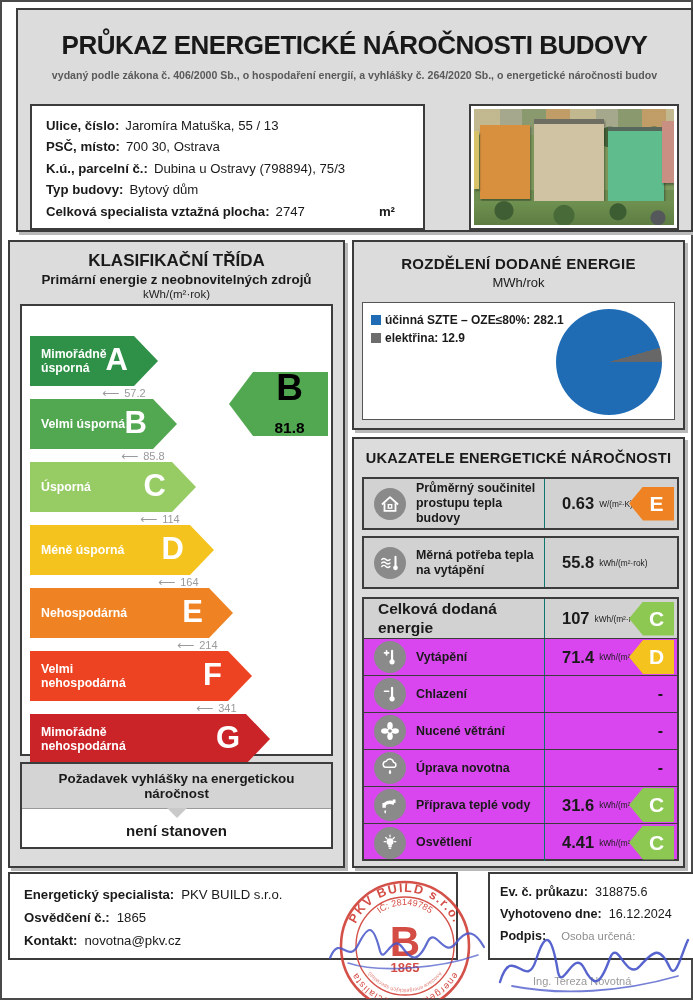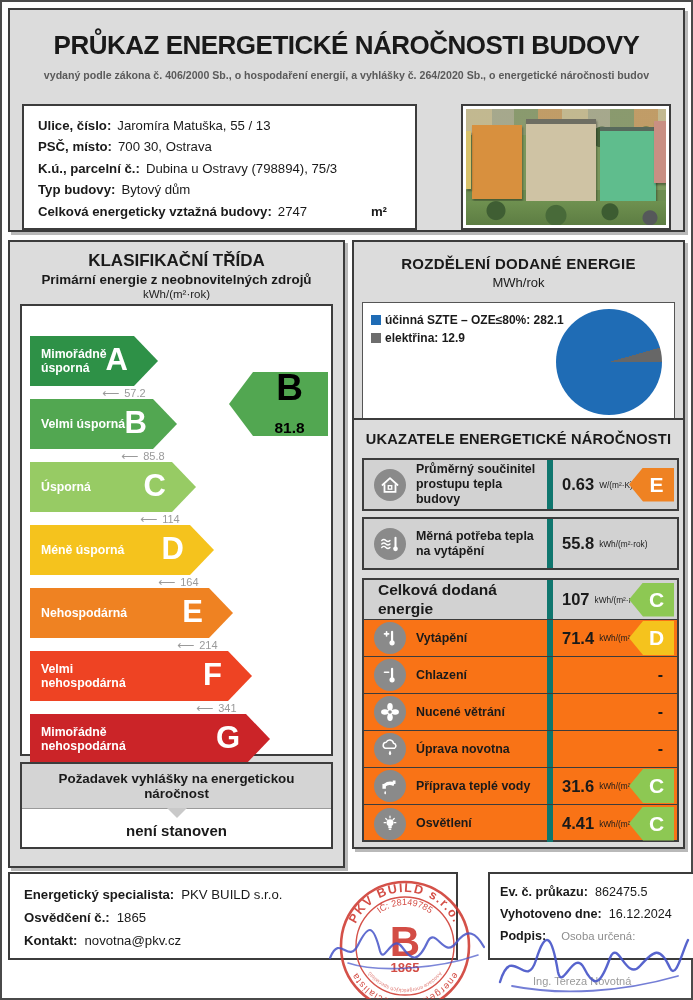--- a/index.html
+++ b/index.html
@@ -3,21 +3,21 @@
 <meta charset="utf-8">
 <style>
   html,body{margin:0;padding:0;background:#fff;}
   .page{position:relative;width:693px;height:1000px;background:#fff;
         font-family:"Liberation Sans","DejaVu Sans",sans-serif;color:#1a1a1a;
         outline:2px solid #4a4a4a;outline-offset:-2px;overflow:hidden;}
   .panel{position:absolute;background:#dcdcdc;border:2px solid #3c3c3c;box-shadow:3px 3px 0 #b9b9b9;box-sizing:border-box;}
   .whitebox{position:absolute;background:#fff;border:2px solid #3c3c3c;box-sizing:border-box;}
 
   
-  .hdr{left:8px;top:8px;width:677px;height:224px;}
+  .hdr{left:16px;top:8px;width:677px;height:224px;}
   .hdr h1{margin:20px 8px 0;text-align:center;font-size:26px;font-weight:bold;letter-spacing:-0.5px;color:#191919;}
   .hdr .sub{margin-top:8px;text-align:center;font-size:10.6px;font-weight:bold;color:#5a5a5a;}
   .addr{left:12px;top:94px;width:395px;height:126px;padding:9px 14px;font-size:13.2px;}
   .addr .ln{display:flex;align-items:baseline;line-height:1.62;}
   .addr .lab{font-weight:bold;margin-right:6px;white-space:nowrap;}
   .addr .unit{margin-left:auto;padding-right:14px;font-weight:bold;}
   .photo{position:absolute;right:12px;top:94px;width:210px;height:126px;border:2px solid #3c3c3c;background:#fff;padding:3px;box-sizing:border-box;}
   .scene{position:relative;width:100%;height:100%;overflow:hidden;background:linear-gradient(#9aa985 0 22%,#7d9a5e 22% 70%,#6d8d51 70%);}
   .scene .strip{position:absolute;left:0;top:0;right:0;height:26px;
     background:repeating-linear-gradient(90deg,#c9bb92 0 26px,#a8a88e 26px 48px,#87976a 48px 72px,#c79a62 72px 96px);opacity:.85;}
@@ -74,35 +74,35 @@
   .den{left:352px;top:240px;width:333px;height:190px;}
   .den .t1{margin-top:13px;text-align:center;font-size:15px;font-weight:bold;letter-spacing:.3px;}
   .den .t2{text-align:center;font-size:13px;margin-top:3px;}
   .denbox{left:8px;top:60px;width:313px;height:118px;border-width:1px;border-color:#555;}
   .legend{position:absolute;left:8px;top:8px;font-size:12px;font-weight:bold;}
   .legend .li{display:flex;align-items:center;line-height:1.5;}
   .legend .sw{width:10px;height:10px;margin-right:4px;flex:0 0 auto;}
   .pie{position:absolute;right:12px;top:6px;width:106px;height:106px;border-radius:50%;}
 
   
-  .ind{left:352px;top:418px;width:333px;height:431px;}
+  .ind{left:352px;top:437px;width:333px;height:431px;}
   .ind .t1{margin-top:11px;text-align:center;font-size:14.6px;font-weight:bold;letter-spacing:.2px;}
   .irow{position:absolute;left:8px;width:317px;box-sizing:border-box;display:flex;align-items:center;}
   .box1{top:38px;height:53px;background:#d2d2d2;border:2px solid #3c3c3c;}
   .box2{top:97px;height:53px;background:#d2d2d2;border:2px solid #3c3c3c;}
-  .group{position:absolute;left:8px;top:158px;width:317px;height:264px;border:2px solid #3c3c3c;background:#f97316;box-sizing:border-box;}
+  .group{position:absolute;left:8px;top:158px;width:317px;height:264px;border:2px solid #3c3c3c;background:#d946ef;box-sizing:border-box;}
   .grow{position:relative;display:flex;align-items:center;height:37px;border-bottom:1px solid #3c3c3c;box-sizing:border-box;}
   .grow:last-child{border-bottom:none;}
   .grow.hdrrow{height:40px;background:#d2d2d2;}
   .icn{flex:0 0 52px;display:flex;justify-content:center;}
   .circ{width:32px;height:32px;border-radius:50%;background:#8a8a8a;display:flex;align-items:center;justify-content:center;}
   .circ svg{display:block;}
   .ilab{flex:1 1 auto;font-size:12.4px;font-weight:bold;line-height:1.2;padding-right:6px;}
   .ilab.big{font-size:15.5px;padding-left:14px;}
-  .vcell{flex:0 0 124px;align-self:stretch;border-left:6px solid #0f766e;position:relative;display:flex;align-items:center;}
+  .vcell{flex:0 0 124px;align-self:stretch;border-left:1px solid #0f766e;position:relative;display:flex;align-items:center;padding-left:8px;}
   .vnum{font-size:16.5px;font-weight:bold;padding-left:9px;}
   .vunit{font-size:8.3px;margin-left:5px;}
   .vdash{position:absolute;right:14px;font-size:16px;font-weight:bold;}
   .garrow{position:absolute;right:3px;top:50%;transform:translateY(-50%);width:45px;height:34px;
           clip-path:polygon(0 50%,14px 0,100% 0,100% 100%,14px 100%);
           display:flex;align-items:center;justify-content:center;padding-left:10px;box-sizing:border-box;
           color:#fff;font-size:21px;font-weight:bold;}
 
   
   .footL{left:8px;top:872px;width:450px;height:88px;padding:9px 14px;font-size:13.2px;box-sizing:border-box;}
@@ -136,21 +136,21 @@
       </div>
       <div class="ln">
         <span class="lab">K.ú., parcelní č.:</span>
         <span>Dubina u Ostravy (798894), 75/3</span>
       </div>
       <div class="ln">
         <span class="lab">Typ budovy:</span>
         <span>Bytový dům</span>
       </div>
       <div class="ln">
-        <span class="lab">Celková energeticky vztažná budovy:</span>
+        <span class="lab">Celková specialista vztažná plocha:</span>
         <span>2747</span>
         <span class="unit">m²</span>
       </div>
     </div>
 
     <div class="photo">
       <div class="scene">
         <div class="strip"></div>
         <div class="trees-top"></div>
         <div class="bld win b-left"></div>
@@ -451,21 +451,21 @@
       </div>
     <div class="ln">
         <span class="lab">Kontakt:</span>
         <span>novotna@pkv.cz</span>
       </div>
   </div>
 
   <div class="whitebox footR">
     <div class="ln">
         <span class="lab">Ev. č. průkazu:</span>
-        <span>862475.5</span>
+        <span>318875.6</span>
       </div>
     <div class="ln">
         <span class="lab">Vyhotoveno dne:</span>
         <span>16.12.2024</span>
       </div>
     <div class="ln">
         <span class="lab">Podpis:</span>
         <span class="note">Osoba určená:</span>
       </div>
   </div>

